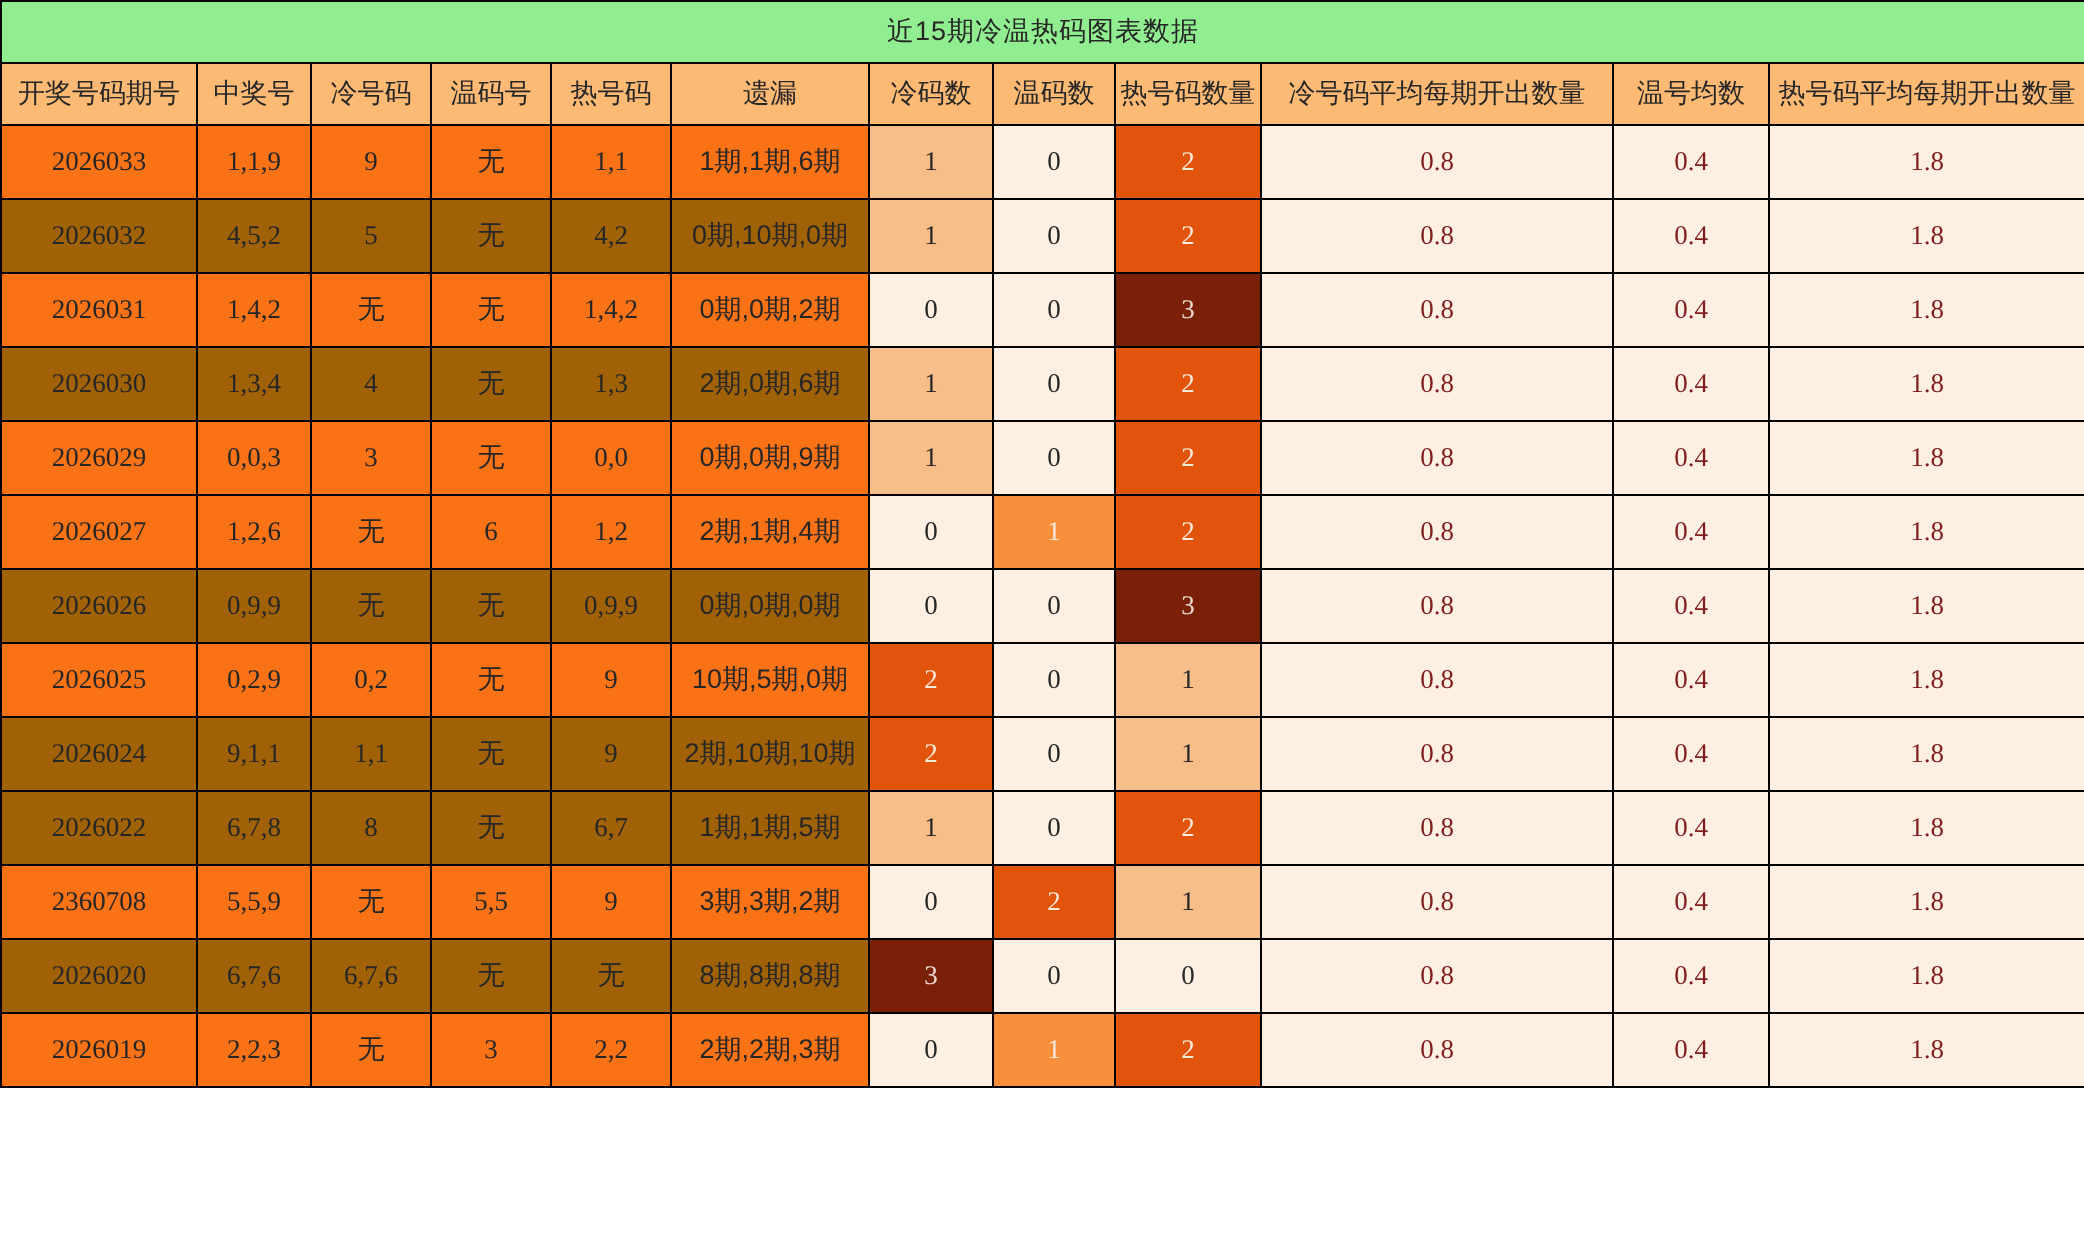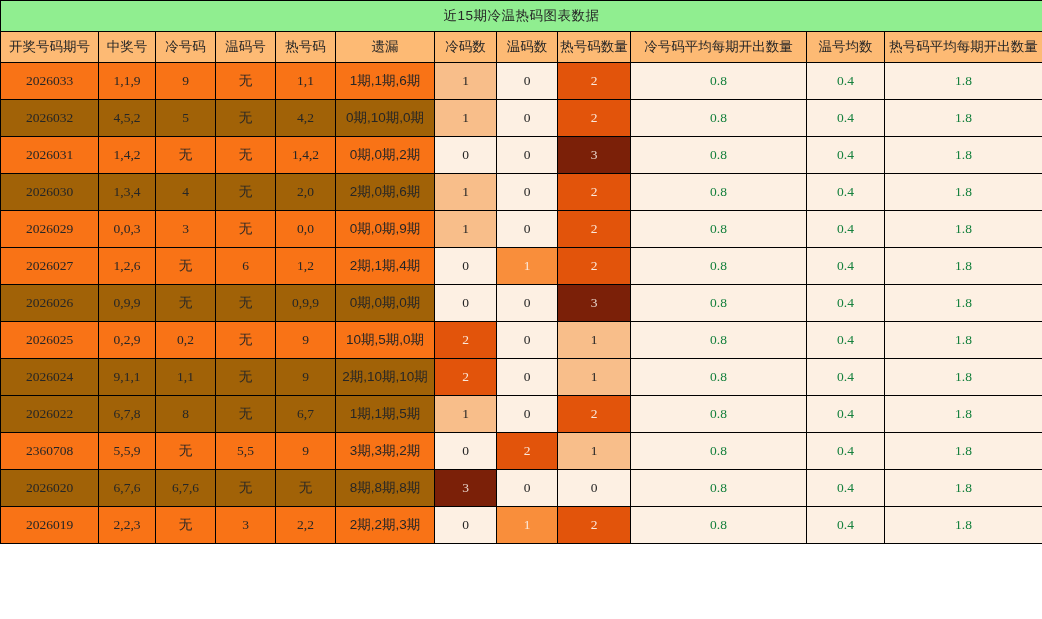--- a/index.html
+++ b/index.html
@@ -53,21 +53,21 @@
   
   tbody tr { height: 37px; }
   td.plain-odd  { background: #f97316; }
   td.plain-even { background: #a16207; }
   
   td.h0 { background: #FDF0E3; color: #262626; }
   td.h1-cold { background: #F8BE8A; color: #262626; }
   td.h1-warm { background: #F98E3B; color: #FBE9DC; }
   td.h2 { background: #E2540B; color: #FBE9DC; }
   td.h3 { background: #7B2008; color: #EAD8CF; }
-  td.avg { background: #FDF0E3; color: #15803d; }
+  td.avg { background: #FDF0E3; color: #7f1d1d; }
   .cjk { font-family: "Liberation Sans", "DejaVu Sans", sans-serif; }
 </style>
 </head>
 <body>
 
 <table class="sheet">
   <colgroup>
     <col style="width:98px">
       <col style="width:57px">
       <col style="width:60px">
@@ -141,21 +141,21 @@
         <td class="h3">3</td>
         <td class="avg">0.8</td>
         <td class="avg">0.4</td>
         <td class="avg">1.8</td>
       </tr>
       <tr>
         <td class="plain-even">2026030</td>
         <td class="plain-even">1,3,4</td>
         <td class="plain-even cjk-mix">4</td>
         <td class="plain-even cjk-mix cjk">无</td>
-        <td class="plain-even cjk-mix">2,0</td>
+        <td class="plain-even cjk-mix">1,3</td>
         <td class="plain-even cjk-mix cjk">2期,0期,6期</td>
         <td class="h1-cold">1</td>
         <td class="h0">0</td>
         <td class="h2">2</td>
         <td class="avg">0.8</td>
         <td class="avg">0.4</td>
         <td class="avg">1.8</td>
       </tr>
       <tr>
         <td class="plain-odd">2026029</td>

